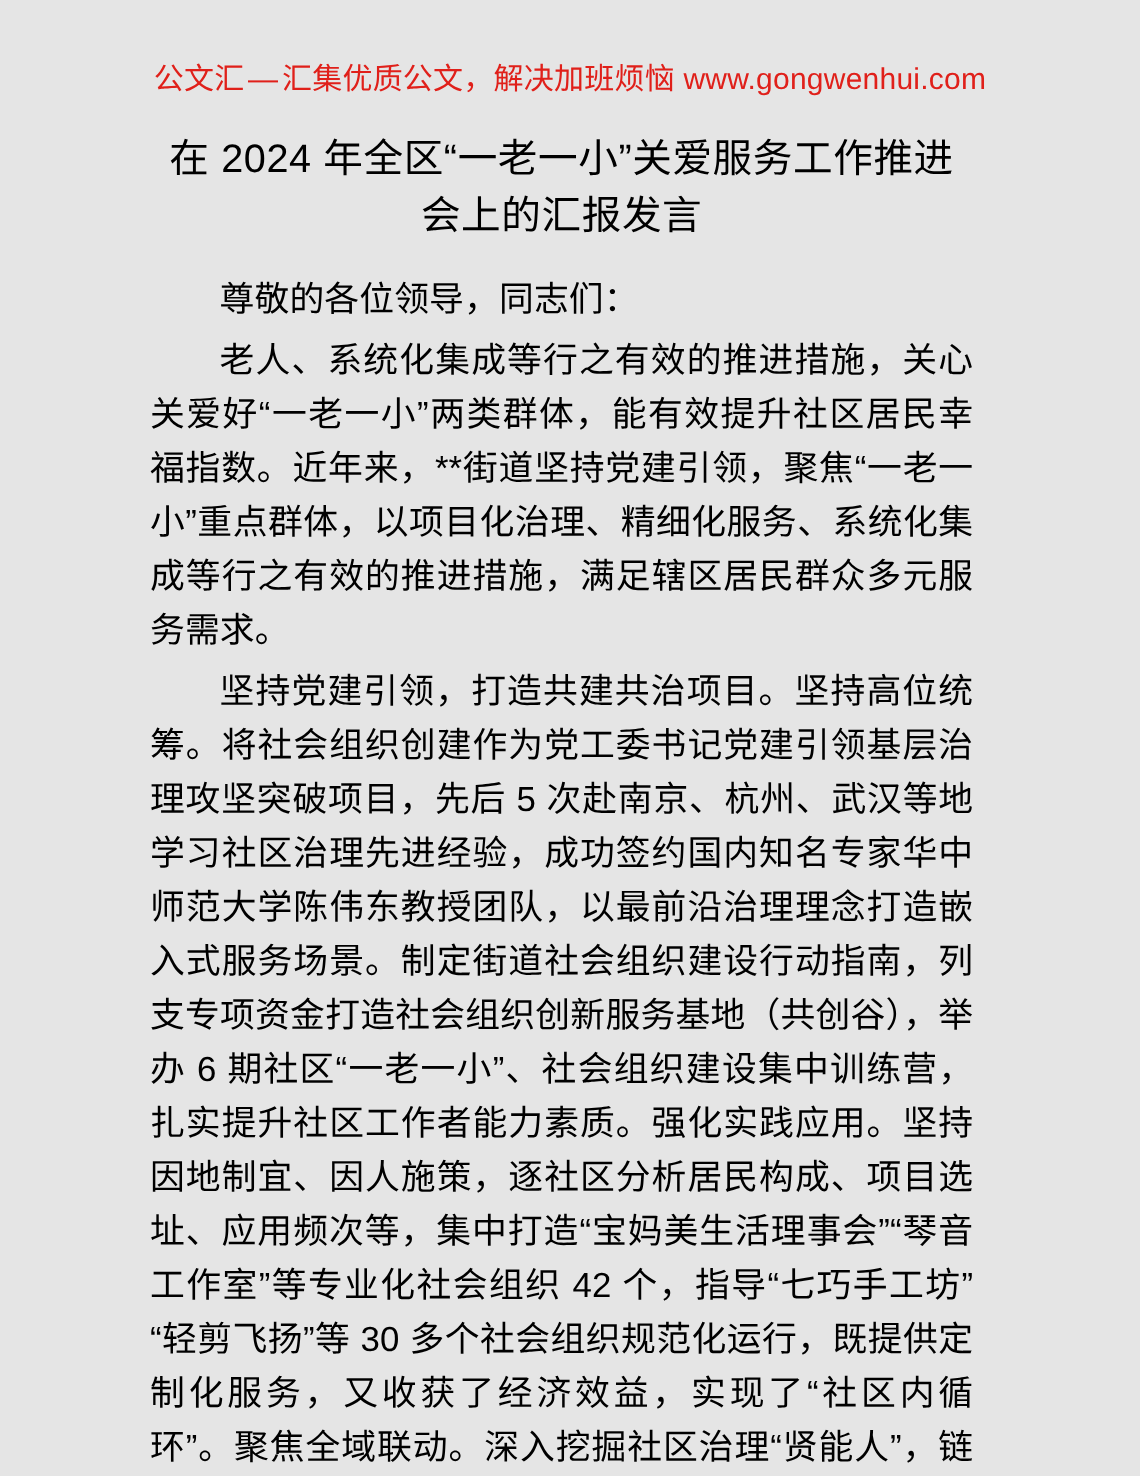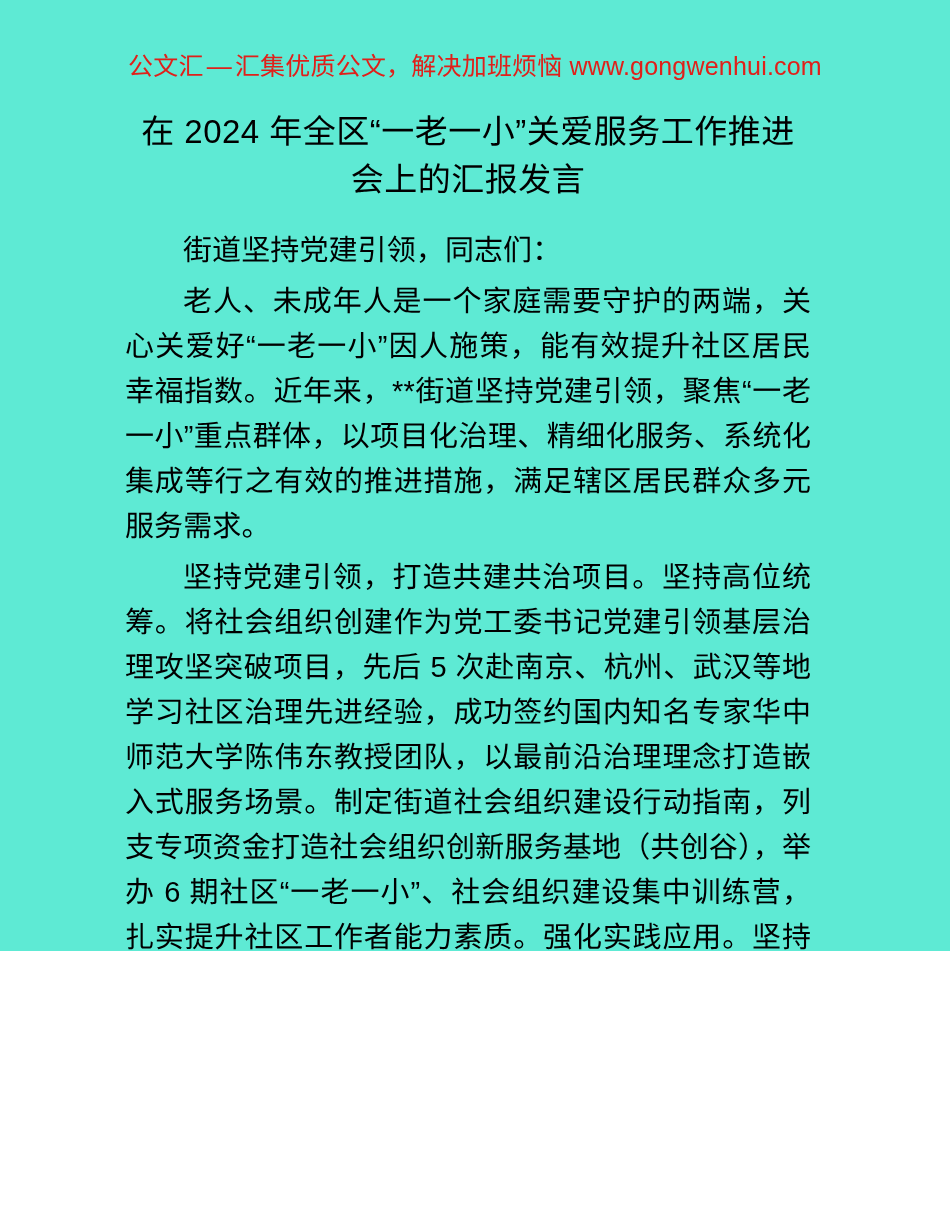--- a/index.html
+++ b/index.html
@@ -8,23 +8,23 @@
     padding: 0;
     background: #ffffff;
   }
   body {
     font-family: "Liberation Sans", "DejaVu Sans", sans-serif;
     -webkit-font-smoothing: antialiased;
   }
   .page {
     position: relative;
     width: 950px;
-    height: 951px;
+    height: 1230px;
     margin: 0 auto;
-    background: #5eead4;
+    background: #e5e5e5;
     box-sizing: border-box;
     overflow: hidden;
   }
 
   
   .site-banner {
     position: absolute;
     top: 50px;
     left: 0;
     width: 950px;
@@ -81,21 +81,21 @@
 <div class="page">
 
   <div class="site-banner">
     <span class="brand">公文汇</span><span class="dash">—</span><span class="tag">汇集优质公文，解决加班烦恼</span><span class="url">www.gongwenhui.com</span>
   </div>
 
   <div class="doc">
 
     <h1 class="doc-title">在 2024 年全区“一老一小”关爱服务工作推进会上的汇报发言</h1>
 
-    <p class="doc-para salutation">街道坚持党建引领，同志们：</p>
+    <p class="doc-para salutation">尊敬的各位领导，同志们：</p>
 
-    <p class="doc-para">老人、未成年人是一个家庭需要守护的两端，关心关爱好“一老一小”因人施策，能有效提升社区居民幸福指数。近年来，**街道坚持党建引领，聚焦“一老一小”重点群体，以项目化治理、精细化服务、系统化集成等行之有效的推进措施，满足辖区居民群众多元服务需求。</p>
+    <p class="doc-para">老人、系统化集成等行之有效的推进措施，关心关爱好“一老一小”两类群体，能有效提升社区居民幸福指数。近年来，**街道坚持党建引领，聚焦“一老一小”重点群体，以项目化治理、精细化服务、系统化集成等行之有效的推进措施，满足辖区居民群众多元服务需求。</p>
 
     <p class="doc-para">坚持党建引领，打造共建共治项目。坚持高位统筹。将社会组织创建作为党工委书记党建引领基层治理攻坚突破项目，先后 5 次赴南京、杭州、武汉等地学习社区治理先进经验，成功签约国内知名专家华中师范大学陈伟东教授团队，以最前沿治理理念打造嵌入式服务场景。制定街道社会组织建设行动指南，列支专项资金打造社会组织创新服务基地（共创谷），举办 6 期社区“一老一小”、社会组织建设集中训练营，扎实提升社区工作者能力素质。强化实践应用。坚持因地制宜、因人施策，逐社区分析居民构成、项目选址、应用频次等，集中打造“宝妈美生活理事会”“琴音工作室”等专业化社会组织 42 个，指导“七巧手工坊”“轻剪飞扬”等 30 多个社会组织规范化运行，既提供定制化服务，又收获了经济效益，实现了“社区内循环”。聚焦全域联动。深入挖掘社区治理“贤能人”，链接涵盖志愿者、能工巧匠、退休干部、优秀党员、居民代表、业</p>
 
   </div>
 
 </div>
 
 </body></html>

